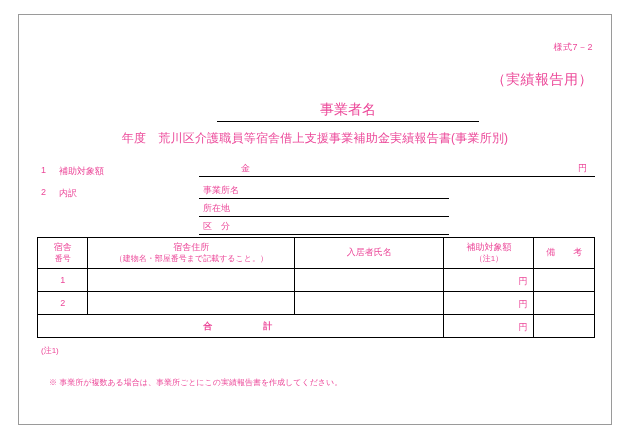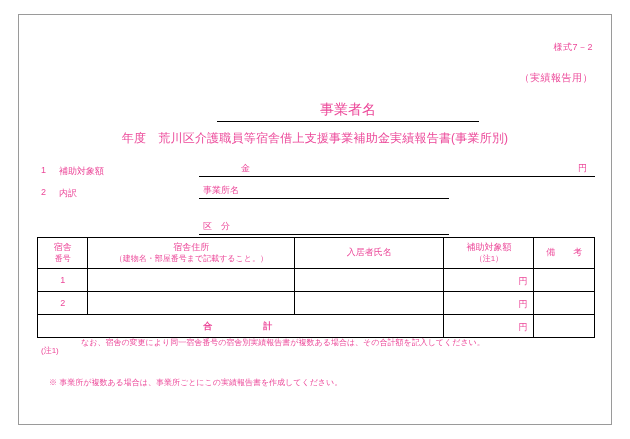--- a/index.html
+++ b/index.html
@@ -38,21 +38,21 @@
     position: absolute;
     right: 18px;
     top: 26px;
     font-size: 9px;
     letter-spacing: 0.5px;
   }
   .report-use {
     position: absolute;
     right: 18px;
     top: 56px;
-    font-size: 10px;
+    font-size: 14px;
     letter-spacing: 0.5px;
   }
   .biz-name-row {
     position: absolute;
     left: 198px;
     top: 86px;
     width: 262px;
     font-size: 14px;
     text-align: center;
     border-bottom: 1px solid #000;
@@ -188,20 +188,23 @@
         <span class="f-right">円</span>
       </div>
 
       <div class="line-item li-no" style="top:172px;">2</div>
       <div class="line-item li-label" style="top:172px;">内訳</div>
 
       <div class="field" style="left:180px; top:170px; width:250px;">
         <span class="f-inner">事業所名</span>
       </div>
 
+      <div class="field" style="left:180px; top:188px; width:250px;">
+        <span class="f-inner">所在地</span>
+      </div>
 
       <div class="field" style="left:180px; top:206px; width:250px;">
         <span class="f-inner">区　分</span>
       </div>
 
       <table class="grid">
         <thead>
           <tr>
             <th class="col-no">
               <span>宿舎</span>
@@ -248,21 +251,20 @@
               <span class="yen">円</span>
             </td>
             <td></td>
           </tr>
         </tbody>
       </table>
 
       <div class="note-block">
         <span class="note-tag">(注1)</span>
         <div class="note-lines">
-          <div class="note-line2">なお、宿舎の変更により同一宿舎番号の宿舎別実績報告書が複数ある場合は、その合計額を記入してください。</div>
         </div>
       </div>
 
       <div class="note-star">※ 事業所が複数ある場合は、事業所ごとにこの実績報告書を作成してください。</div>
 
     </div>
   </div>
 </div>
 
 </body></html>

